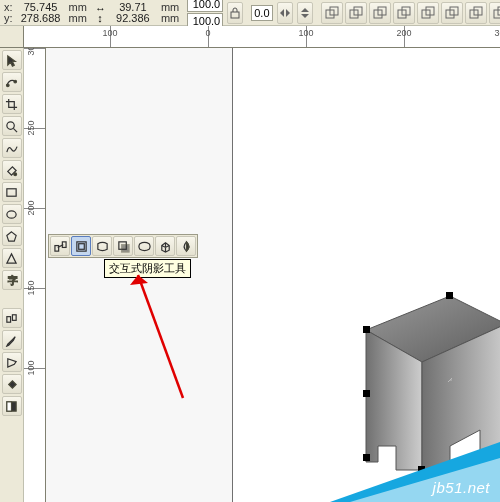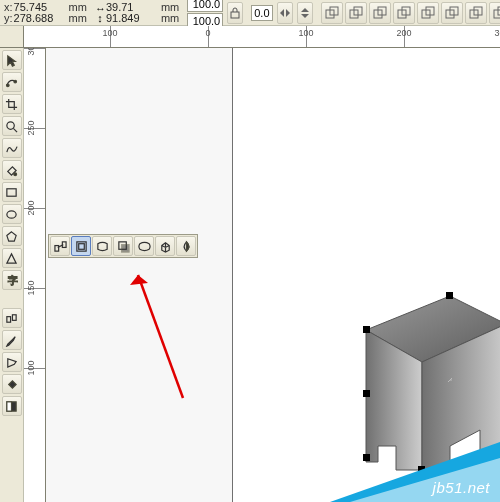--- a/index.html
+++ b/index.html
@@ -3,21 +3,21 @@
 <meta charset="utf-8">
 <style>
   * { margin:0; padding:0; box-sizing:border-box; font-family:Tahoma,"SimSun",sans-serif; font-size:11px; }
   body { width:500px; height:502px; background:#ece9d8; overflow:hidden; position:relative; }
 
   
   .propbar { height:26px; padding:2px 4px; display:flex; align-items:center; gap:4px; border-bottom:1px solid #c0c0b0; }
   .propbar .coord-block { display:flex; flex-direction:column; justify-content:center; line-height:11px; }
   .coord-row { display:flex; align-items:center; gap:1px; }
   .coord-label { color:#333; }
-  .coord-val { width:54px; text-align:left; color:#222; }
+  .coord-val { width:54px; text-align:center; color:#222; }
   .unit { color:#333; }
   .sep { width:6px; }
   .mini-input { height:16px; width:36px; background:#fff; border:1px solid #a0a090; padding:0 2px; display:flex; align-items:center; justify-content:flex-end; }
   .pct-block { display:flex; flex-direction:column; gap:1px; }
   .bar-btn { width:22px; height:22px; border:1px solid #c9c7b8; background:linear-gradient(#f8f6ec,#e4e1d0); display:flex; align-items:center; justify-content:center; border-radius:2px; }
   .bar-btn svg { width:14px; height:14px; }
 
   
   .ruler-strip { height:22px; display:flex; border-bottom:1px solid #808070; }
   .ruler-corner { width:24px; background:#ece9d8; border-right:1px solid #808070; }
@@ -77,21 +77,21 @@
   </div>
   <div class="sep"></div>
   <div class="coord-block">
     <div class="coord-row">
       <span style="width:10px;text-align:center">↔</span>
       <span class="coord-val">39.71</span>
       <span class="unit">mm</span>
     </div>
     <div class="coord-row">
       <span style="width:10px;text-align:center">↕</span>
-      <span class="coord-val">91.849</span>
+      <span class="coord-val">92.386</span>
       <span class="unit">mm</span>
     </div>
   </div>
   <div class="sep"></div>
   <div class="pct-block">
     <div class="mini-input">
         <span>100.0</span>
       </div>
     <div class="mini-input">
         <span>100.0</span>
@@ -326,20 +326,21 @@
             <path d="M3 6 L7 3 L11 6 L11 11 L7 13 L3 11 Z M7 3 V13 M3 6 L7 8 L11 6" stroke="#333" fill="none"></path>
           </svg>
         </div>
         <div class="tool">
           <svg viewBox="0 0 14 14">
             <path d="M7 2 Q12 7 7 12 Q2 7 7 2 Z" stroke="#333" fill="none"></path>
             <path d="M7 2 Q12 7 7 12 Z" fill="#333"></path>
           </svg>
         </div>
       </div>
+    <div class="tooltip">交互式阴影工具</div>
     <svg class="arrow" viewBox="0 0 70 140">
       <line x1="55" y1="135" x2="10" y2="12"></line>
       <polygon points="10,12 2,22 20,20"></polygon>
     </svg>
 
     <div class="obj-wrap">
       <svg viewBox="0 0 176 210">
         <defs>
           <linearGradient id="g1" x1="0" y1="0" x2="1" y2="1">
             <stop offset="0" stop-color="#9a9a9a"></stop>

